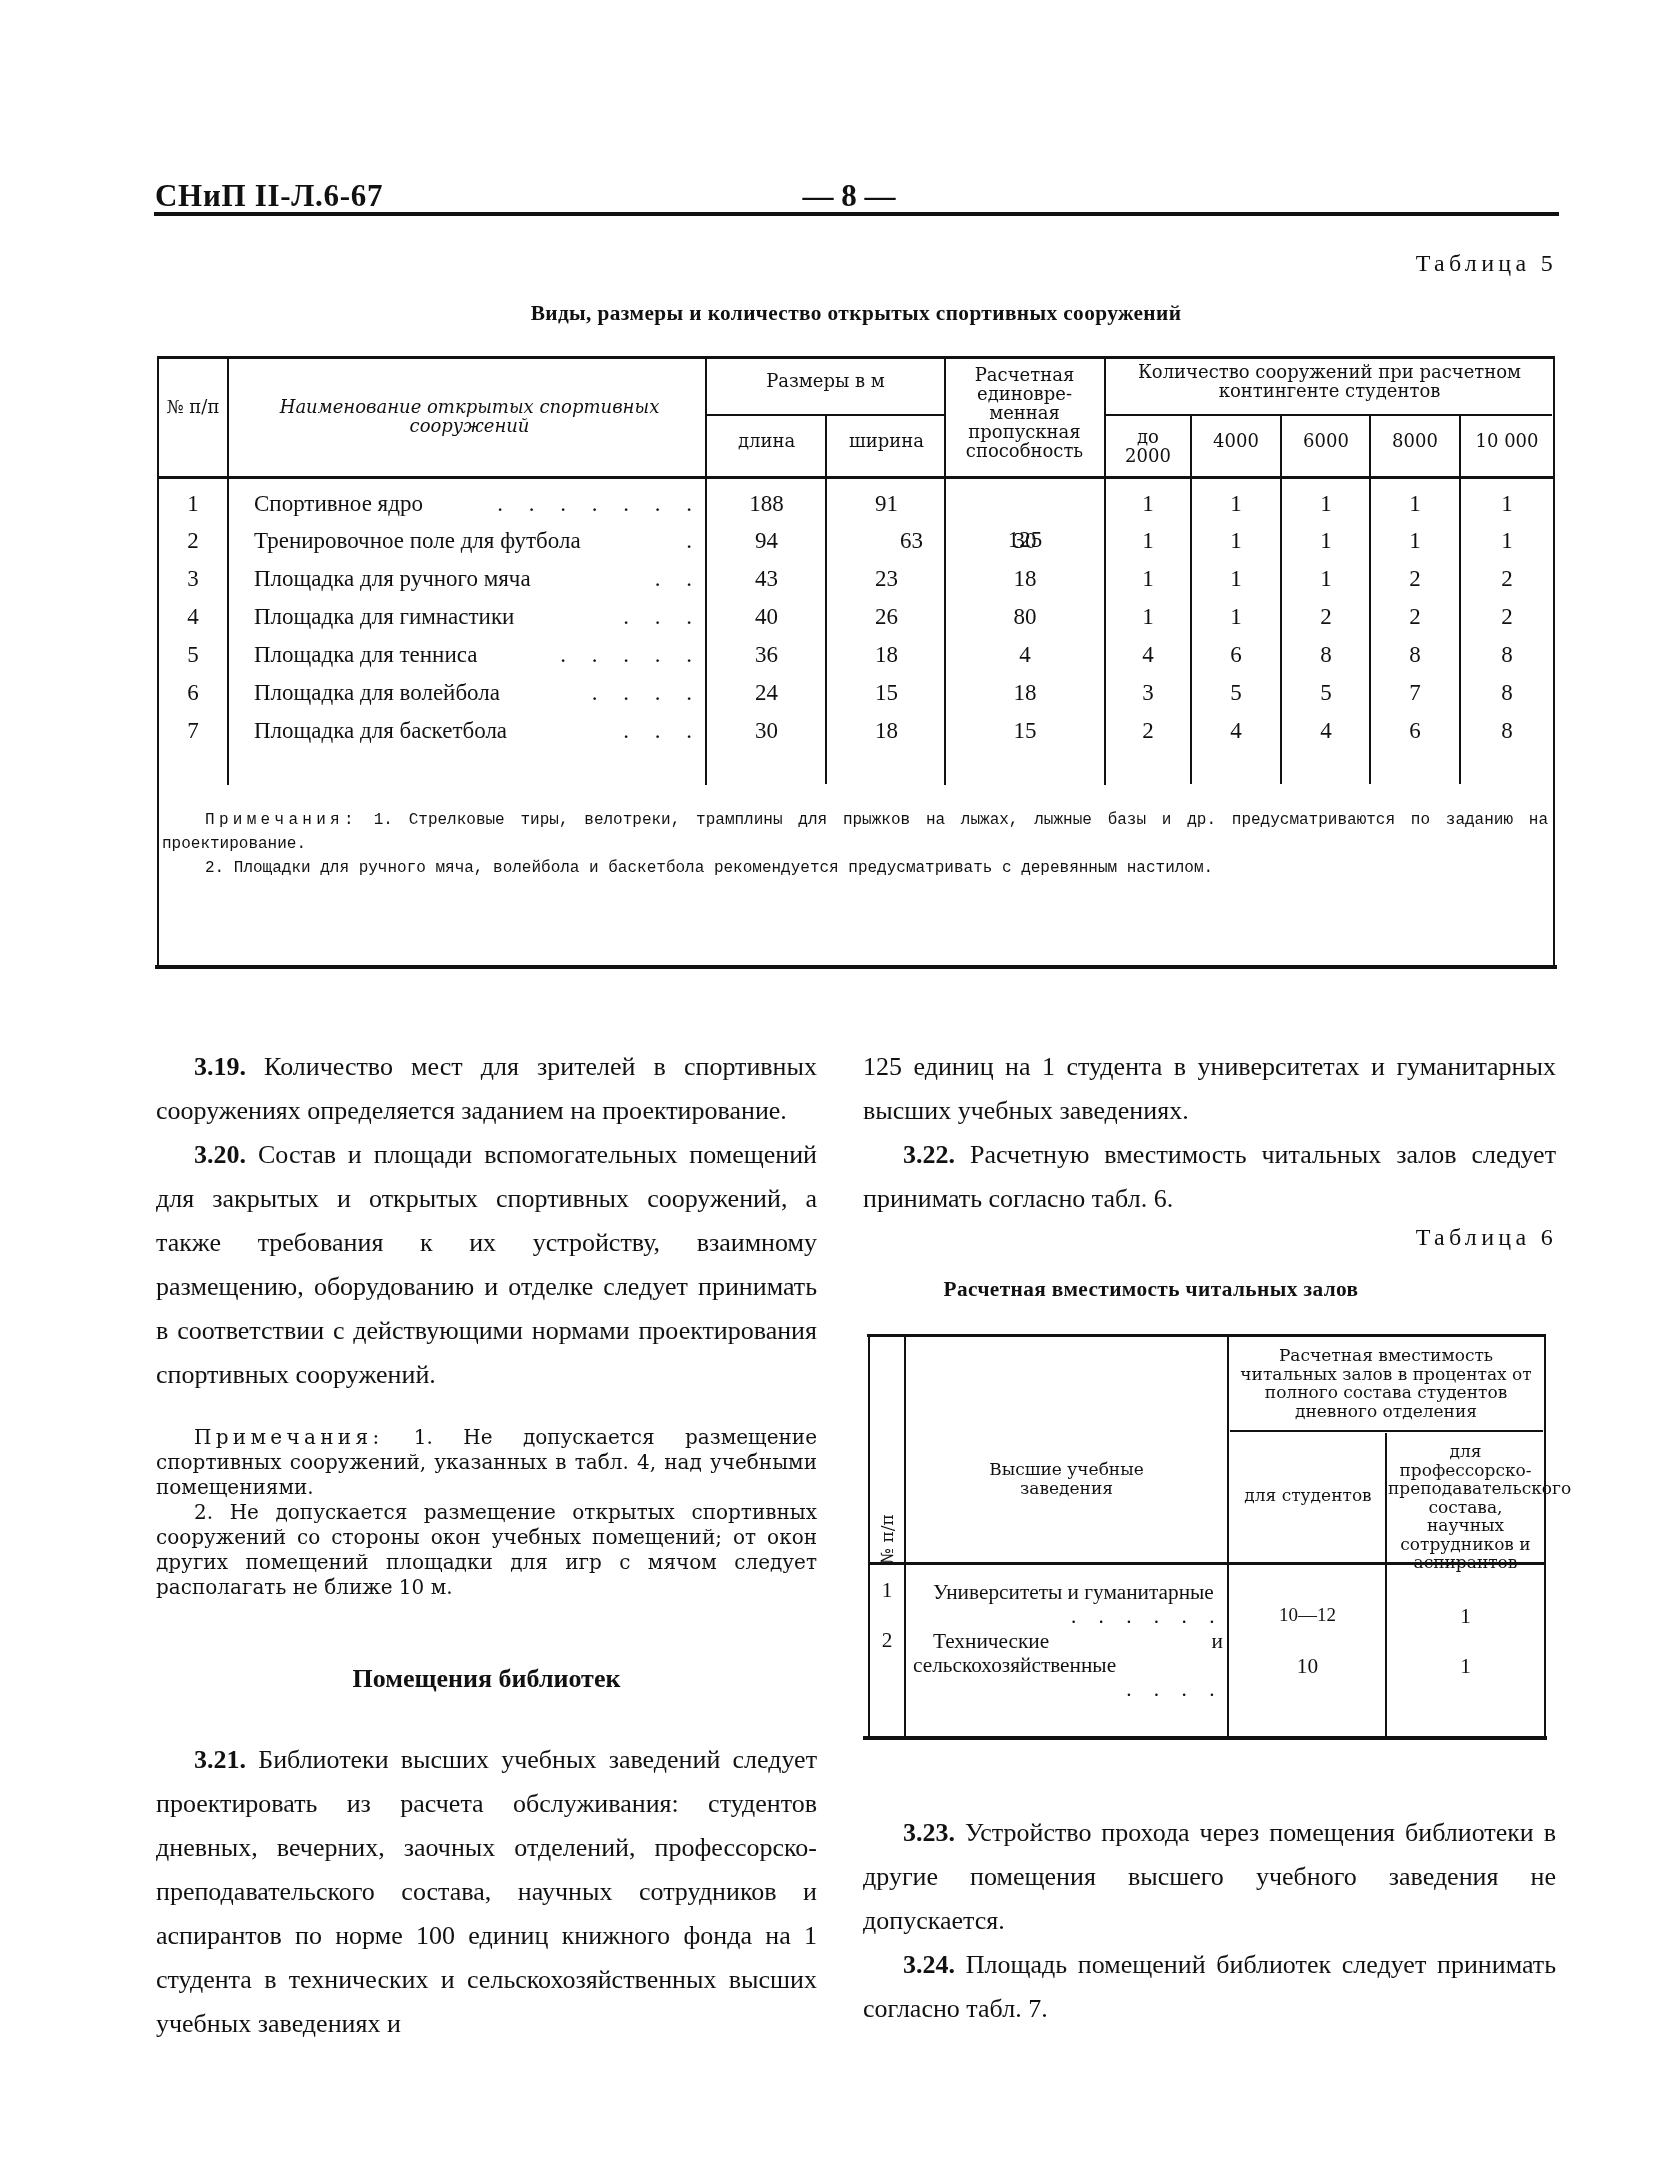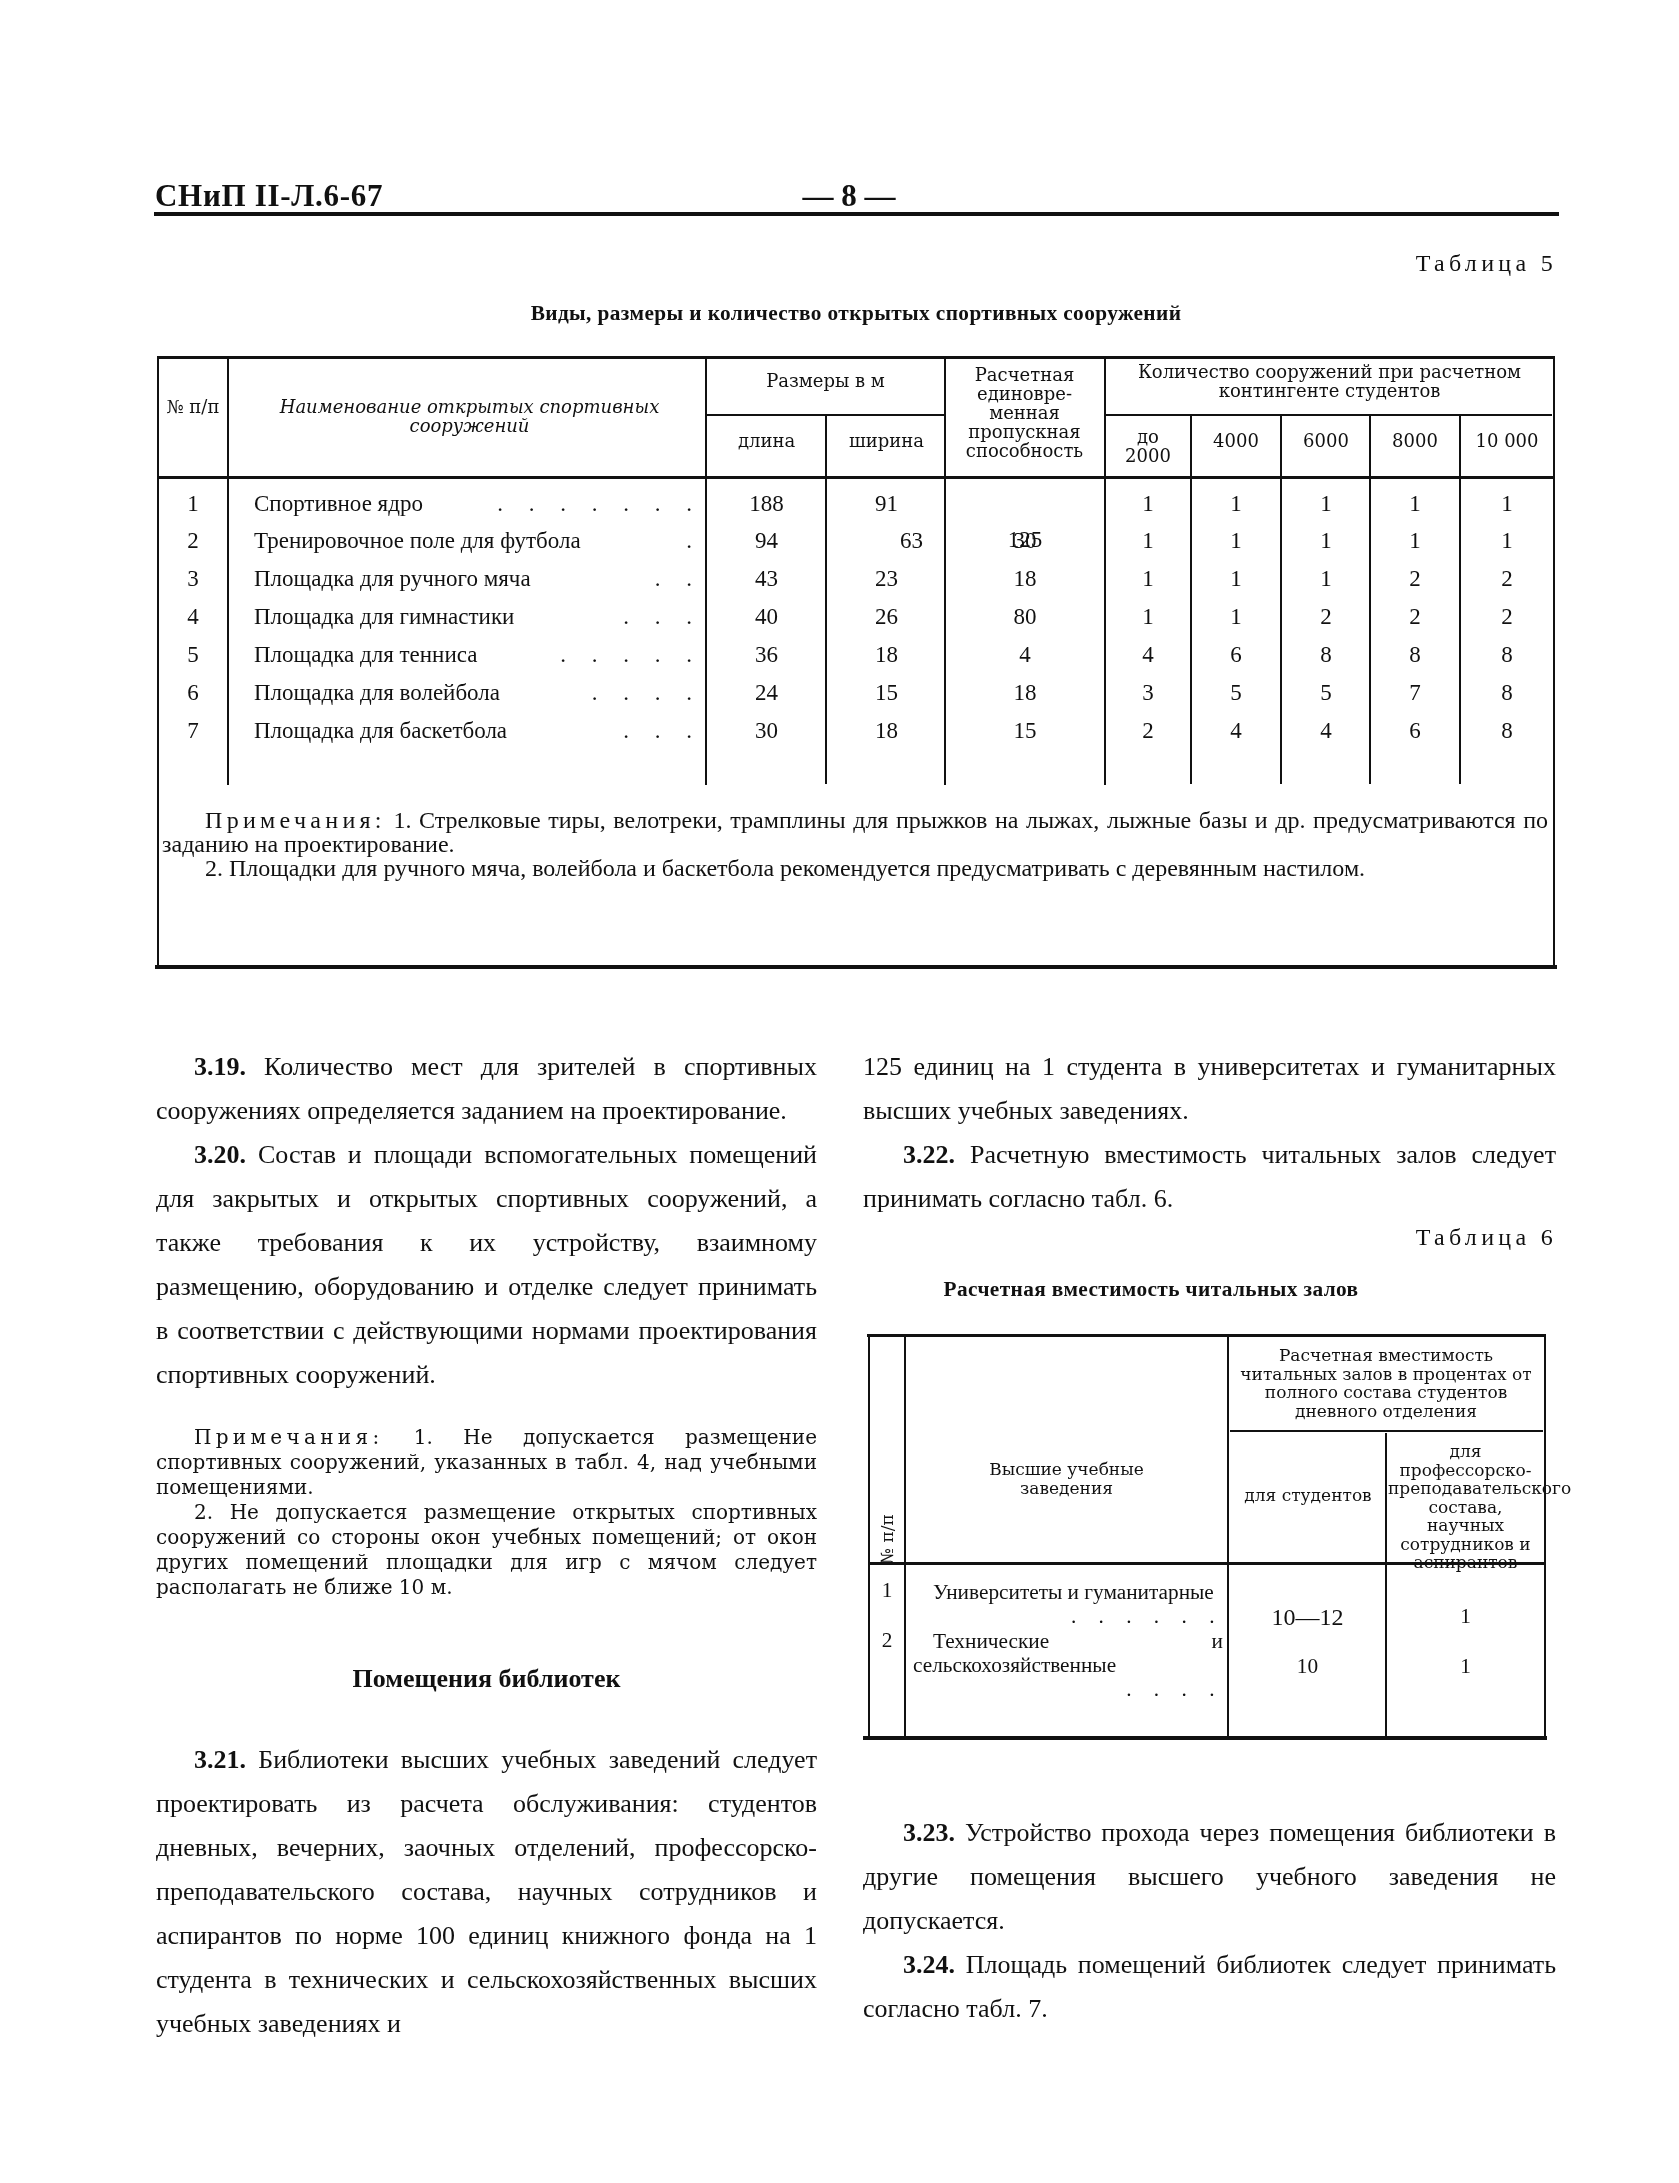--- a/index.html
+++ b/index.html
@@ -11,21 +11,21 @@
   .hdr-rule{left:154px;top:212px;width:1405px;height:4.3px;background:#111;}
   .tbl-label{right:123px;font-size:24px;letter-spacing:4.3px;}
   .tbl-title{font-weight:bold;font-size:21.3px;text-align:center;letter-spacing:0.4px;}
   .hline{background:#111;position:absolute;}
   .vline{background:#111;position:absolute;width:2.1px;}
   .cell{position:absolute;text-align:center;}
   .hd{font-size:18px;line-height:19px;font-family:"DejaVu Serif",serif;}
   .num{font-size:23px;}
   .name{font-size:23px;white-space:nowrap;}
   .dots{letter-spacing:10px;}
-  .note{font-size:24px;line-height:24px;text-align:justify;font-family:Liberation Serif, serif;}
+  .note{font-size:16px;line-height:24px;text-align:justify;font-family:Liberation Mono, monospace;}
   .spaced{letter-spacing:4.3px;}
   .para{font-size:26px;line-height:44px;text-align:justify;text-align-last:left;}
   .para b{font-weight:bold;}
   .small{font-size:20px;line-height:25px;text-align:justify;font-family:"DejaVu Serif",serif;}
   .sect{font-weight:bold;font-size:26px;text-align:center;}
   .t6hd{font-size:17px;line-height:18.5px;font-family:"DejaVu Serif",serif;}
   .vert{transform:rotate(-90deg);transform-origin:center;white-space:nowrap;font-size:17px;font-family:"DejaVu Serif",serif;}
 </style>
 </head>
 <body>
@@ -216,21 +216,21 @@
   </div>
   <div class="cell t6hd" style="left:960px;width:213px;top:1460px;">Высшие учебные заведения</div>
   <div class="cell t6hd" style="left:1233px;width:306px;top:1346px;">Расчетная вместимость читальных залов в процентах от полного состава студентов дневного отделения</div>
   <div class="cell t6hd" style="left:1237px;width:142px;top:1486px;">для студентов</div>
   <div class="cell t6hd" style="left:1388px;width:155px;top:1442px;">для профессорско-преподавательского состава, научных сотрудников и аспирантов</div>
 
   <div id="t6rows">
       <div>
         <div class="cell num" style="left: 870px; width: 34px; top: 1578px; font-size: 21.3px;">1</div>
         <div class="abs" style="left: 913px; width: 310px; top: 1580px; font-size: 21.3px; line-height: 24px; text-indent: 20px; text-align: justify;"><span>Университеты и гуманитарные</span><span class="dots" style="float: right; letter-spacing: 8.5px;">. . . . . .</span></div>
-        <div class="cell num" style="left: 1230px; width: 155px; top: 1604px; font-size: 24px;">10—12</div>
+        <div class="cell num" style="left: 1230px; width: 155px; top: 1604px; font-size: 19px;">10—12</div>
         <div class="cell num" style="left: 1387px; width: 157px; top: 1604px; font-size: 21.3px;">1</div>
       </div>
       <div>
         <div class="cell num" style="left: 870px; width: 34px; top: 1628px; font-size: 21.3px;">2</div>
         <div class="abs" style="left: 913px; width: 310px; top: 1629px; font-size: 21.3px; line-height: 24px; text-indent: 20px; text-align: justify;"><span>Технические и сельскохозяйственные</span><span class="dots" style="float: right; letter-spacing: 8.5px;">. . . .</span></div>
         <div class="cell num" style="left: 1230px; width: 155px; top: 1654px; font-size: 21.3px;">10</div>
         <div class="cell num" style="left: 1387px; width: 157px; top: 1654px; font-size: 21.3px;">1</div>
       </div>
     </div>
 </div>

